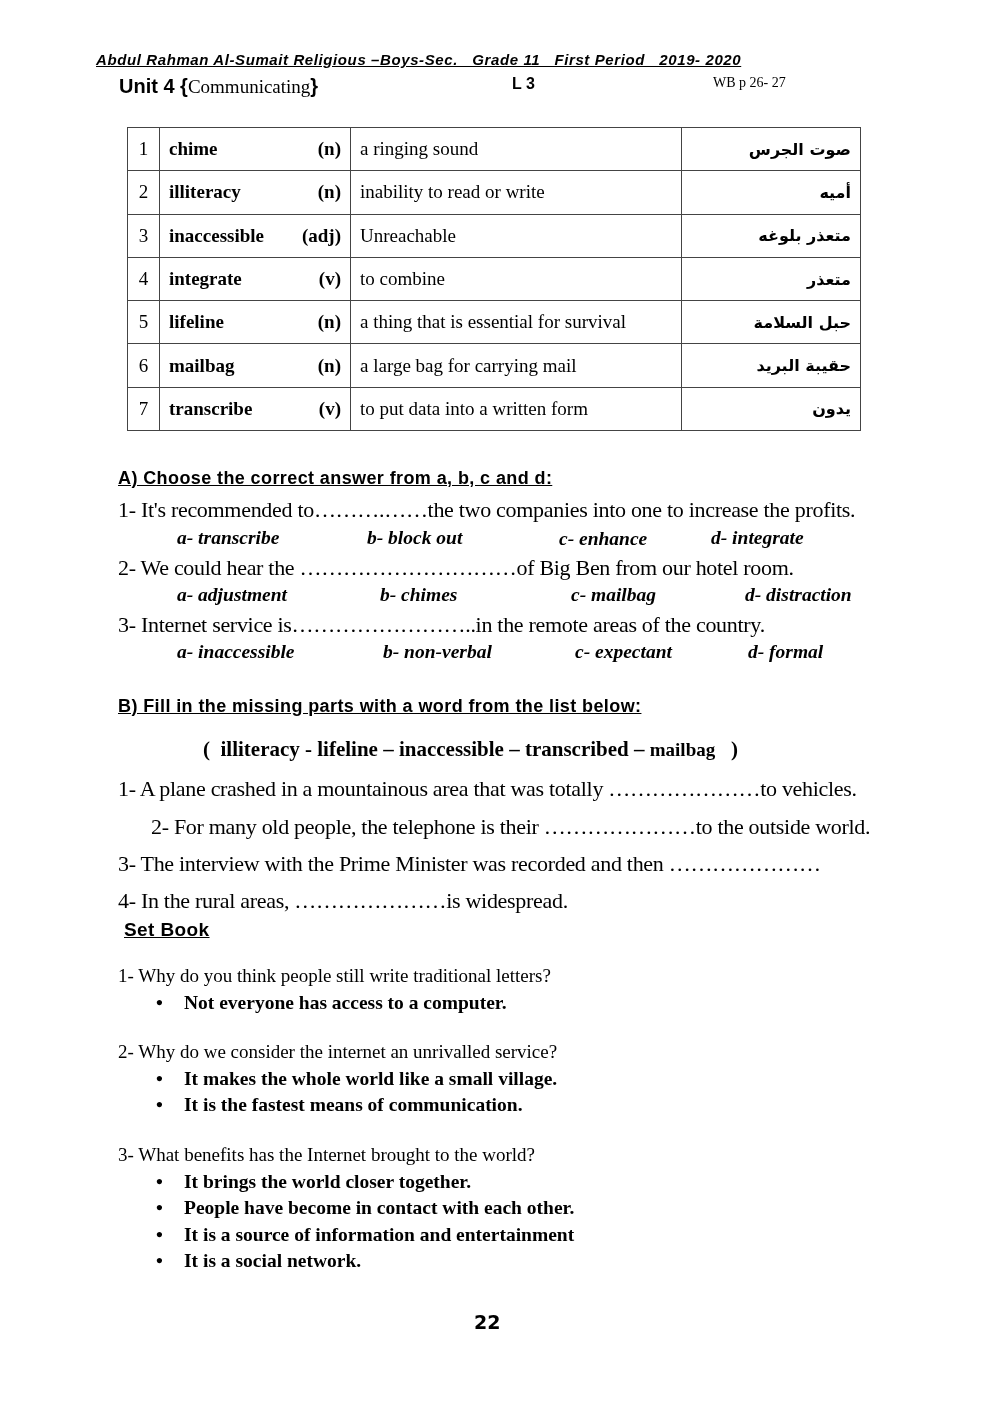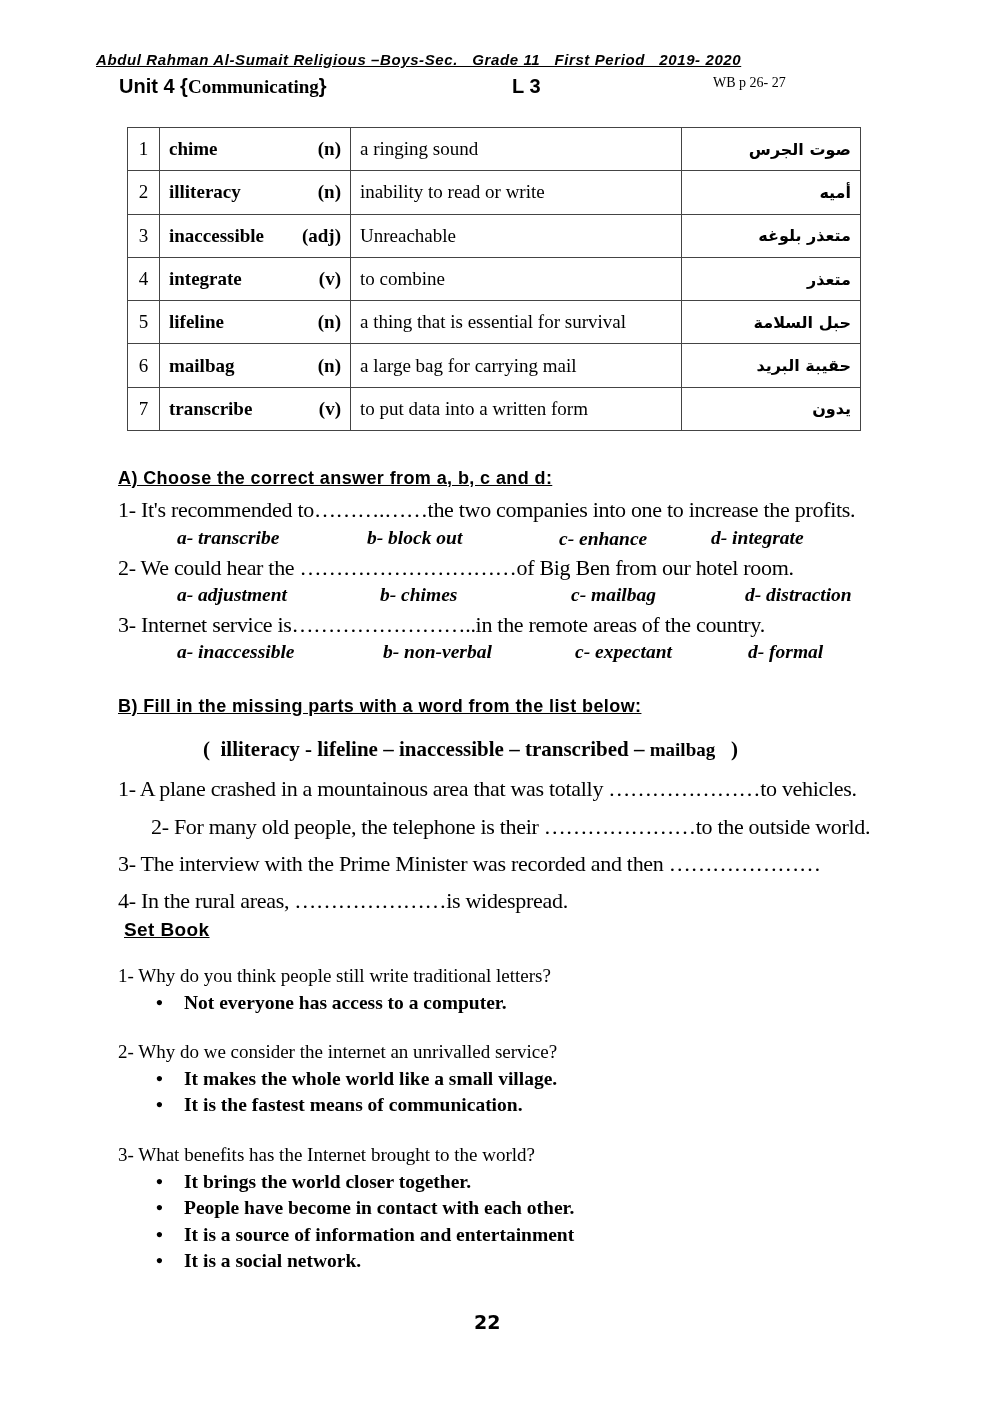--- a/index.html
+++ b/index.html
@@ -1,22 +1,22 @@
 <!DOCTYPE html>
 <html><head>
 <meta charset="utf-8">
 <style>
   html, body { margin: 0; padding: 0; background: #ffffff; }
   body { width: 992px; height: 1403px; position: relative; color: #000; font-family: "Liberation Serif", serif; overflow: hidden; }
   .abs { position: absolute; }
   .hdr-school { left: 96px; top: 51px; font-family: "Liberation Sans", sans-serif; font-weight: bold; font-style: italic; font-size: 15px; letter-spacing: 0.6px; text-decoration: underline; white-space: pre; }
   .unit-line { top: 75px; font-size: 20px; }
   .unit-title { left: 119px; font-family: "Liberation Sans", sans-serif; font-weight: bold; font-size: 20px; }
-  .unit-sub { font-family: "Liberation Serif", serif; font-weight: bold; font-size: 19px; }
-  .lesson { left: 512px; font-family: "Liberation Sans", sans-serif; font-weight: bold; font-size: 20px; }
+  .unit-sub { font-family: "Liberation Serif", serif; font-weight: normal; font-size: 19px; }
+  .lesson { left: 512px; font-family: "Liberation Sans", sans-serif; font-weight: bold; font-size: 16px; }
   .wb { left: 713px; font-family: "Liberation Serif", serif; font-weight: normal; font-size: 14px; }
 
   table.vocab { position: absolute; left: 127px; top: 127px; width: 734px; border-collapse: collapse; font-size: 19px; }
   table.vocab td { border: 1px solid #444; height: 42.3px; padding: 0 9px; vertical-align: middle; }
   td.num { width: 15px; text-align: center; padding: 0 8px !important; }
   td.word { width: 172px; font-weight: bold; }
   td.word .w { float: left; }
   td.word .pos { float: right; }
   td.def { width: 312px; }
   td.ar { text-align: right; font-family: "DejaVu Sans", sans-serif; font-weight: bold; font-size: 16px; direction: rtl; }

